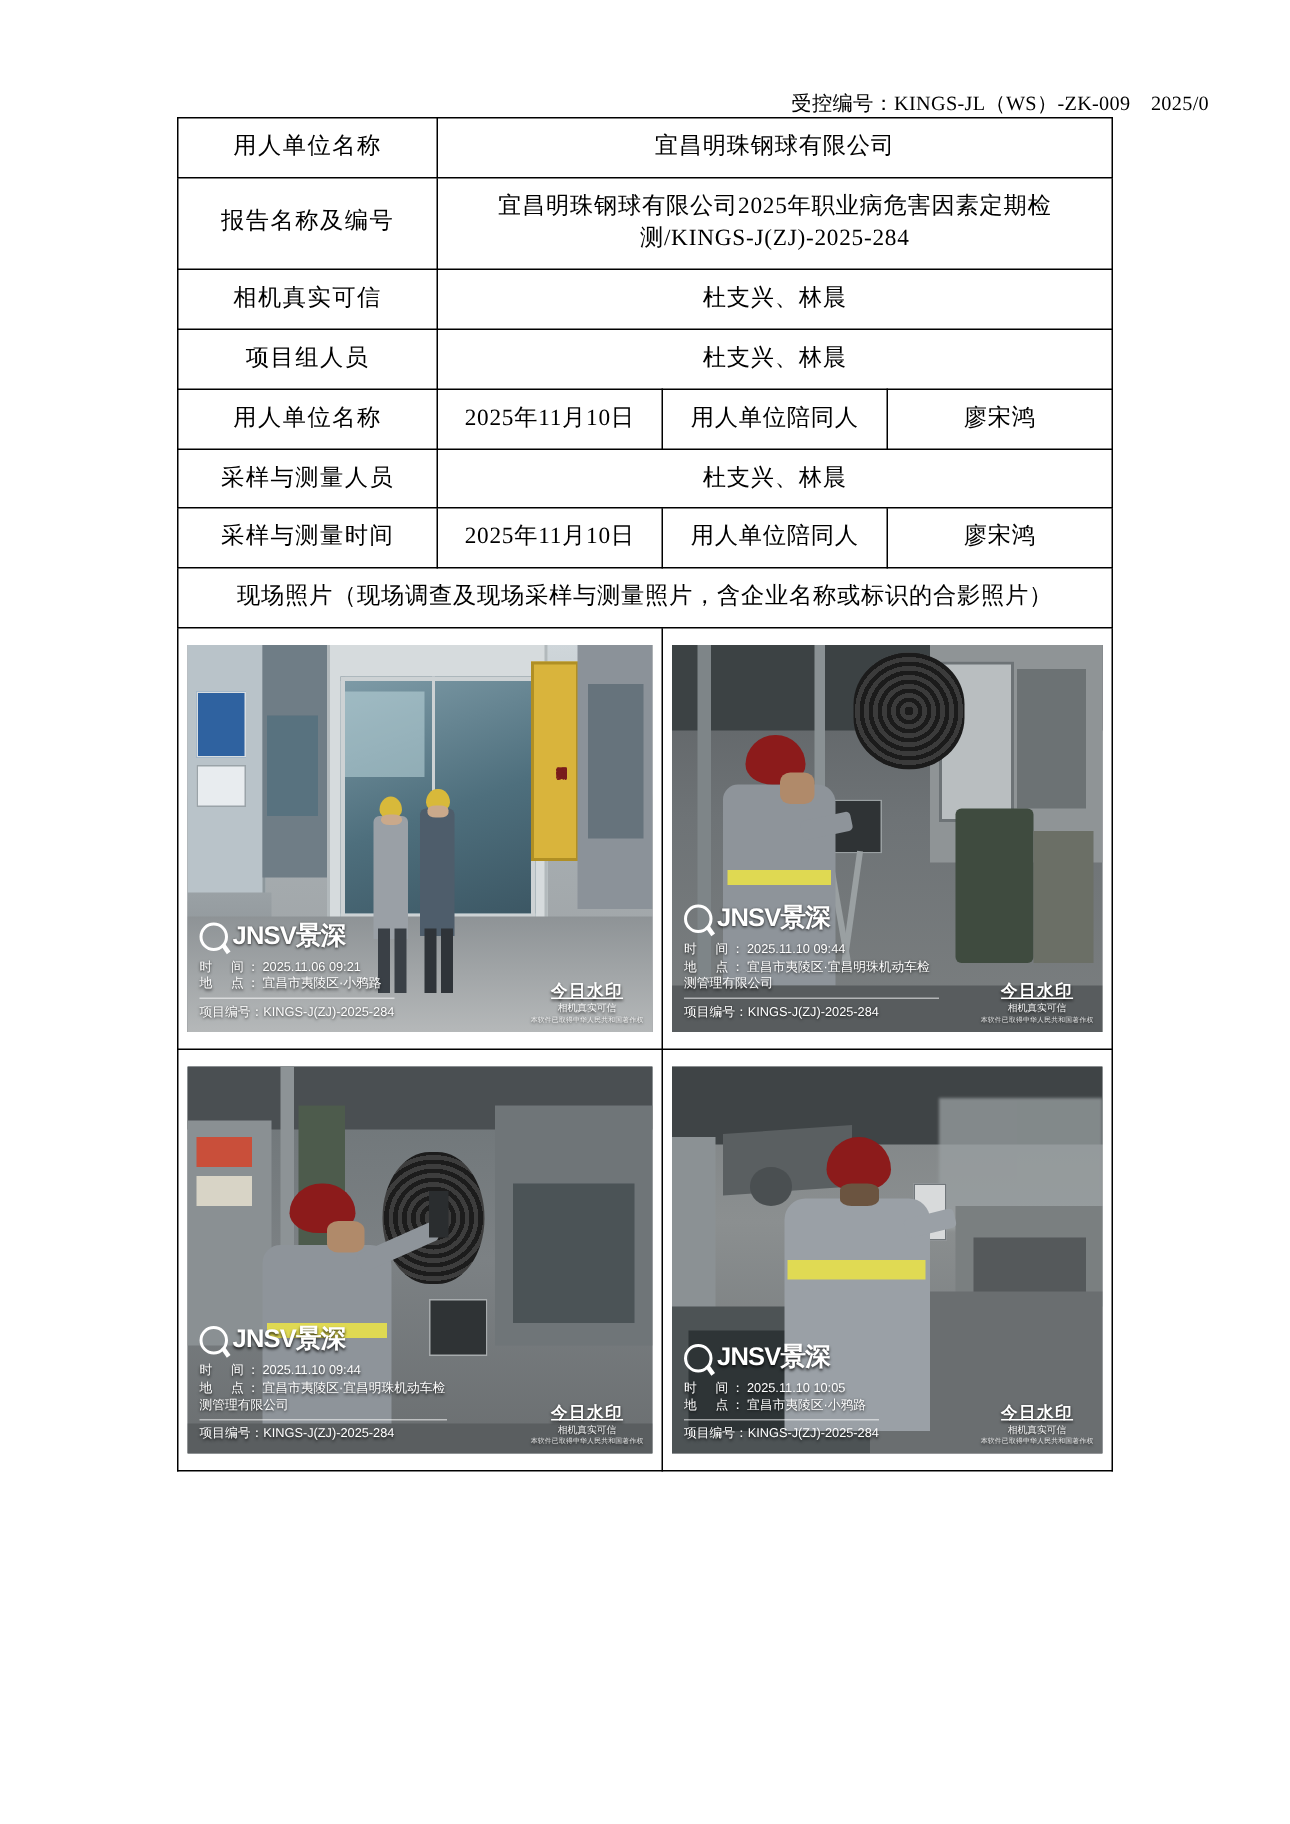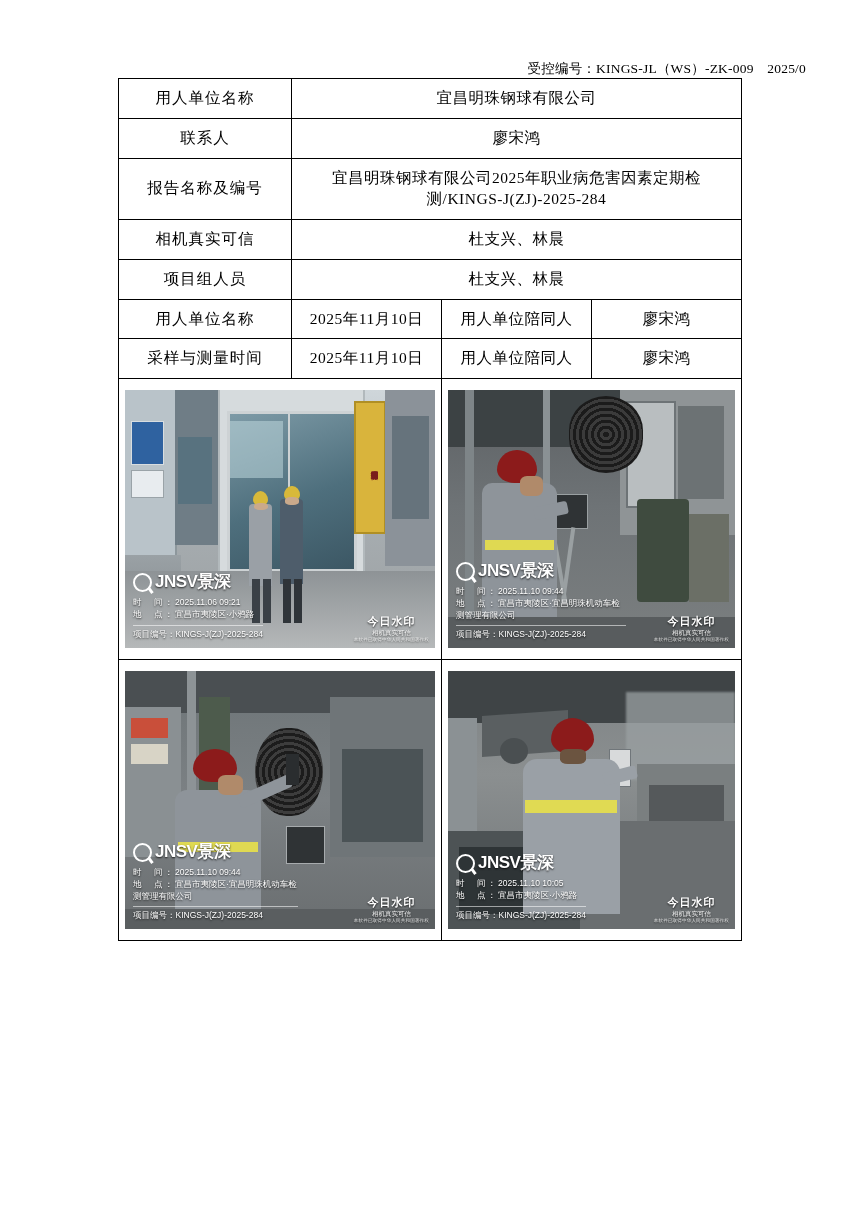--- a/index.html
+++ b/index.html
@@ -106,38 +106,38 @@
     margin-right: 1px;
   }
   .wm .brand .ring::after{
     content:"";
     position:absolute;
     width:2.5px;height:7px;background:#fff;
     right:-1px;bottom:-4px;
     transform: rotate(-35deg);
   }
   .wm .line { white-space: nowrap; }
-  .wm .lab { letter-spacing: 2px; font-family: Liberation Mono, monospace; }
+  .wm .lab { letter-spacing: 2px; }
   .wm .proj {
     margin-top: 3px;
     border-top: 1px solid rgba(255,255,255,.55);
     padding-top: 3px;
   }
   .wm-right {
     position: absolute;
     right: 6px;
     bottom: 6px;
     color: #fff;
     font-family: "Liberation Sans", sans-serif;
     font-size: 9px;
     text-align: center;
     text-shadow: 0 1px 2px rgba(0,0,0,.8);
     line-height: 1.25;
   }
-  .wm-right .big { font-size: 11px; font-weight: bold; letter-spacing: 1px;}
+  .wm-right .big { font-size: 11px; font-weight: bold; letter-spacing: 1px; text-decoration: underline;}
   .wm-right .sm { font-size: 6.5px; opacity: .92; }
   .wm-right .tiny { font-size: 4.5px; opacity: .8; letter-spacing:.2px;}
 
   
   .sc { position:absolute; }
   .helmet { position:absolute; border-radius: 50% 50% 45% 45% / 60% 60% 40% 40%; }
   .vest-stripe { position:absolute; background: #e8e04a; opacity:.9; }
 </style>
 </head>
 <body>
@@ -147,46 +147,49 @@
   <div class="doc-code">受控编号：KINGS-JL（WS）-ZK-009　2025/0</div>
 
 
   <table class="main">
     <tbody>
         <tr>
       <td class="label">用人单位名称</td>
       <td class="value" colspan="3">宜昌明珠钢球有限公司</td>
     </tr>
     <tr>
-      <td class="label">联系人</td>
-      <td class="value" colspan="3">廖宋鸿</td>
-    </tr>
-    <tr>
       <td class="label">报告名称及编号</td>
       <td class="value" colspan="3">宜昌明珠钢球有限公司2025年职业病危害因素定期检测/KINGS-J(ZJ)-2025-284</td>
     </tr>
     <tr>
       <td class="label">相机真实可信</td>
       <td class="value" colspan="3">杜支兴、林晨</td>
     </tr>
     <tr>
       <td class="label">项目组人员</td>
       <td class="value" colspan="3">杜支兴、林晨</td>
     </tr>
     <tr>
       <td class="label">用人单位名称</td>
       <td class="value" style="width:248px">2025年11月10日</td>
       <td class="value" style="width:210px">用人单位陪同人</td>
       <td class="value">廖宋鸿</td>
     </tr>
     <tr>
+      <td class="label">采样与测量人员</td>
+      <td class="value" colspan="3">杜支兴、林晨</td>
+    </tr>
+    <tr>
       <td class="label">采样与测量时间</td>
       <td class="value">2025年11月10日</td>
       <td class="value">用人单位陪同人</td>
       <td class="value">廖宋鸿</td>
+    </tr>
+    <tr>
+      <td class="photos-header" colspan="4">现场照片（现场调查及现场采样与测量照片，含企业名称或标识的合影照片）</td>
     </tr>
 
     <tr>
       <td class="photo-cell" colspan="2">
         <div class="photo">
 
           <div class="sc" style="left:0;top:0;width:100%;height:100%;background:linear-gradient(#cfd6da,#b9c1c6 38%,#a9b0b4 40%,#9b9fa1 100%);"></div>
           <div class="sc" style="left:0;top:0;width:16%;height:66%;background:#b9c3c9;border-right:2px solid #8d979c;"></div>
           <div class="sc" style="left:2%;top:12%;width:10%;height:16%;background:#2f62a0;border:1px solid #d8dde0;"></div>
           <div class="sc" style="left:2%;top:31%;width:10%;height:10%;background:#e8ecef;border:1px solid #9aa3a8;"></div>

